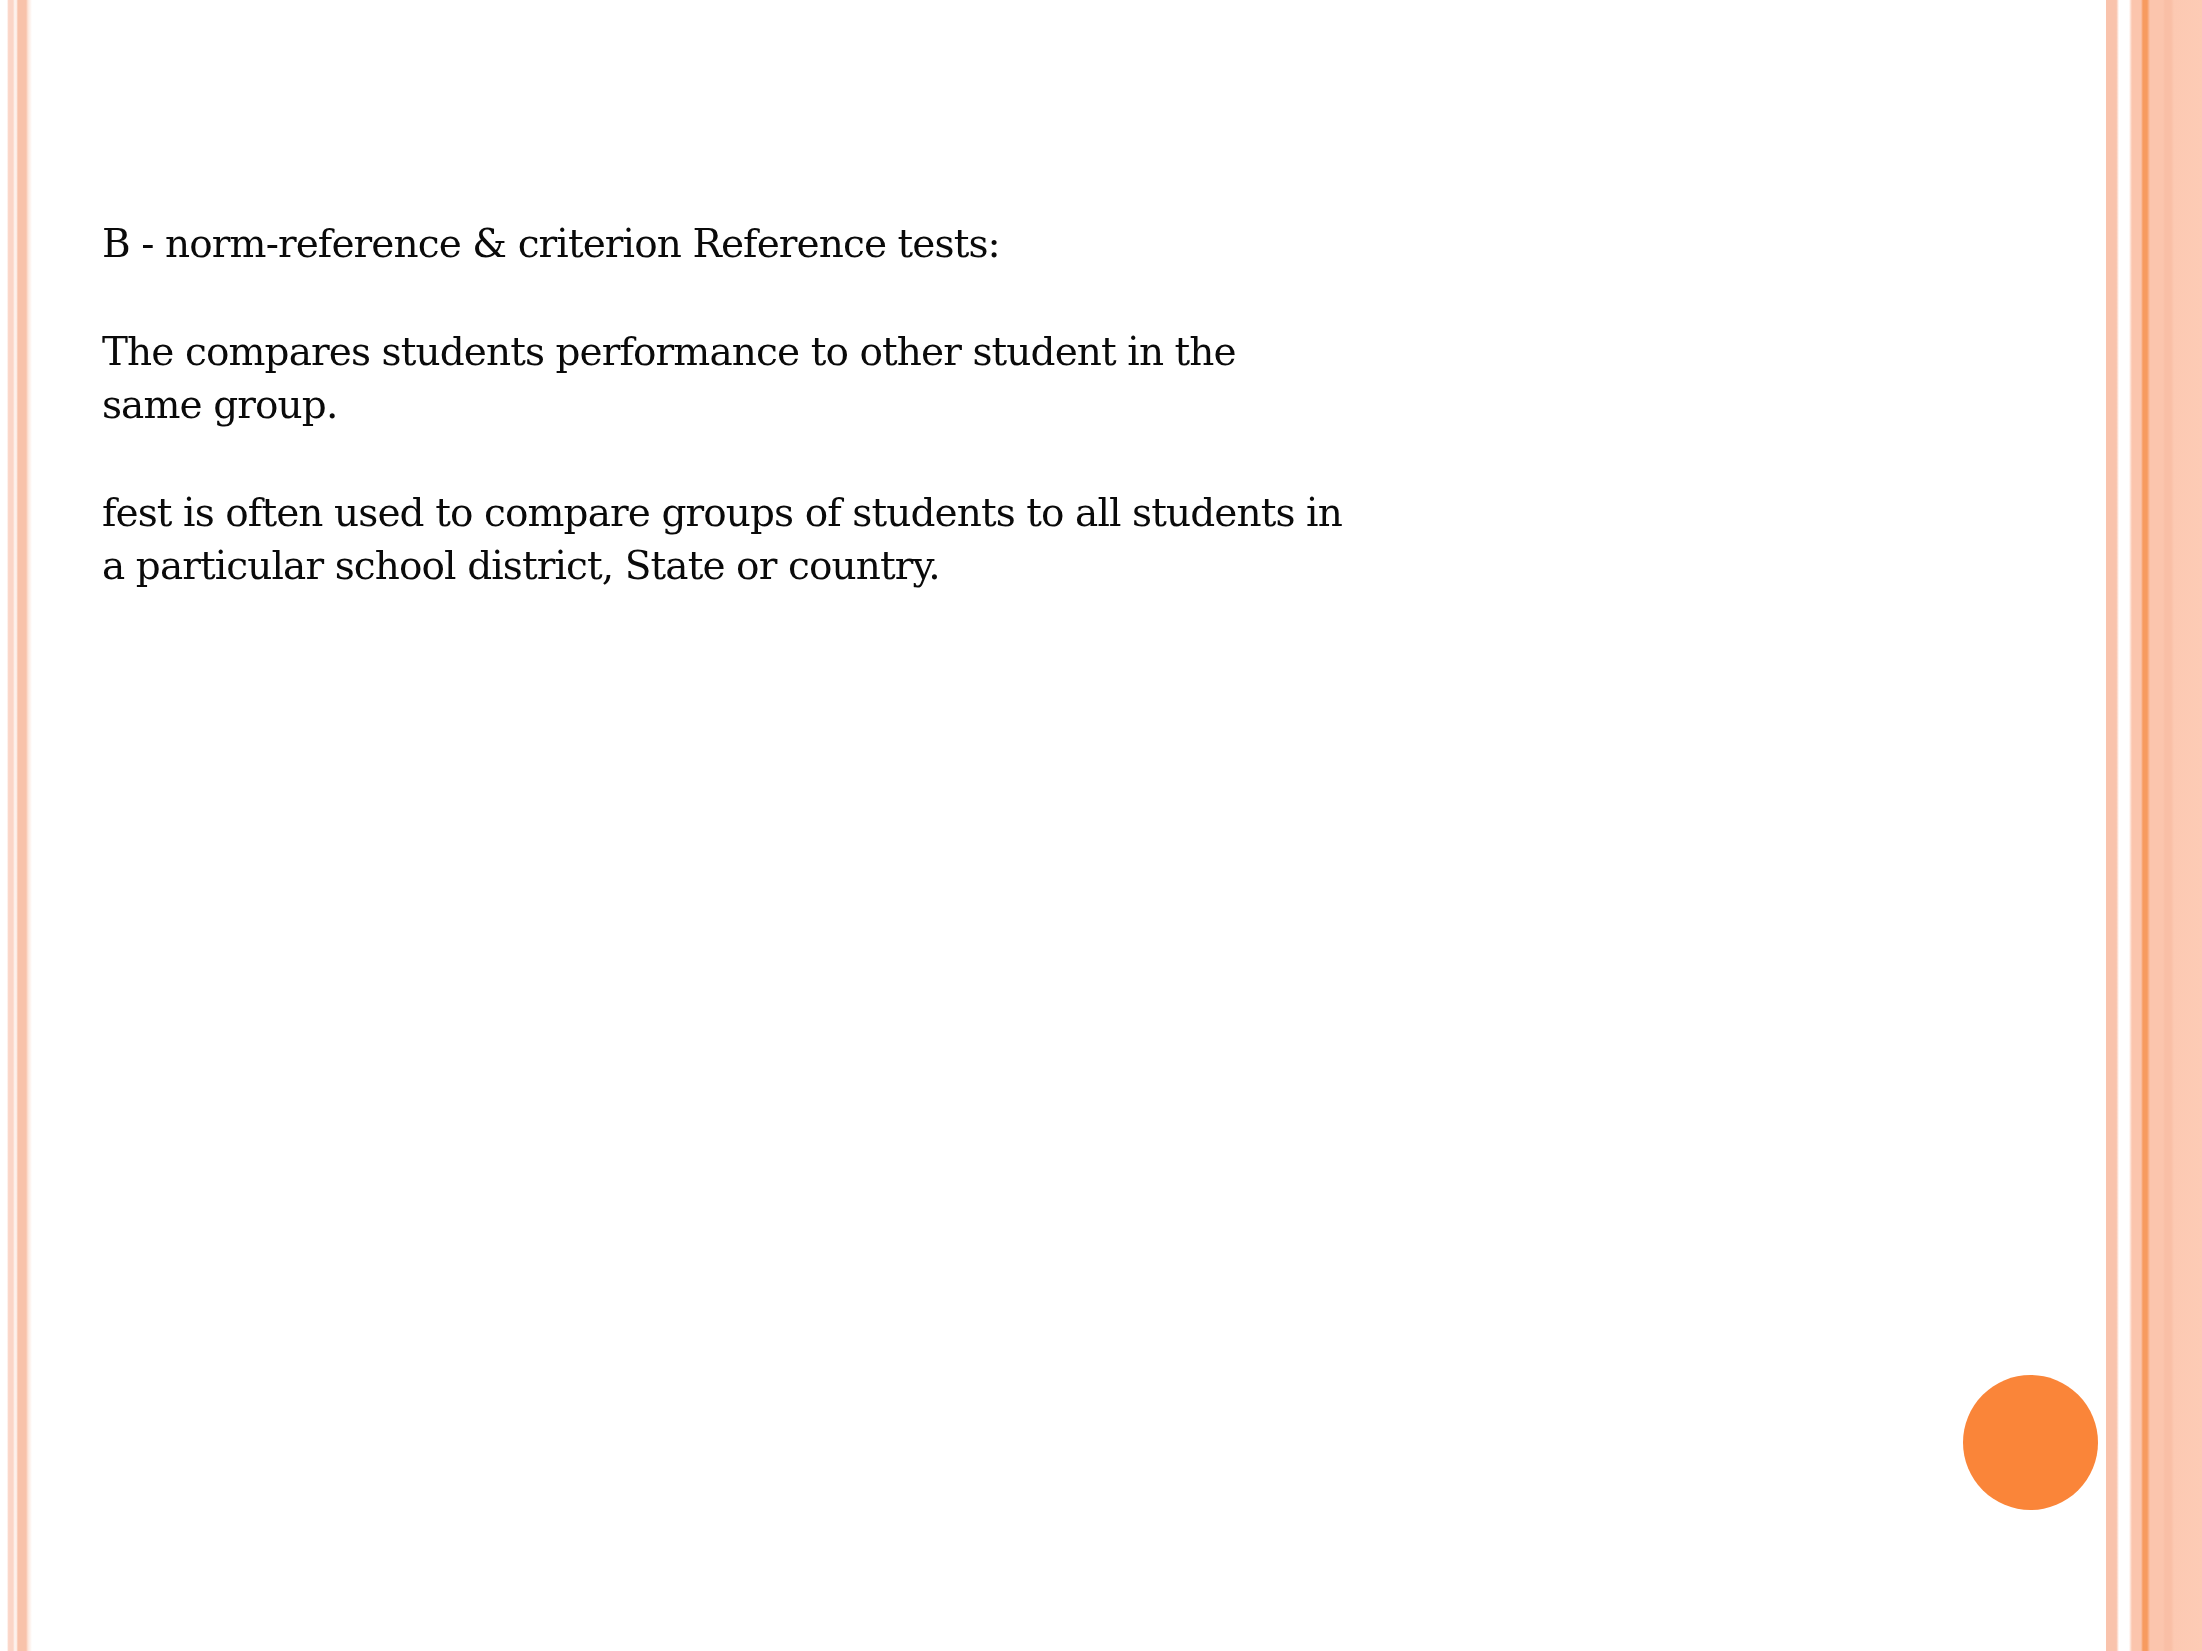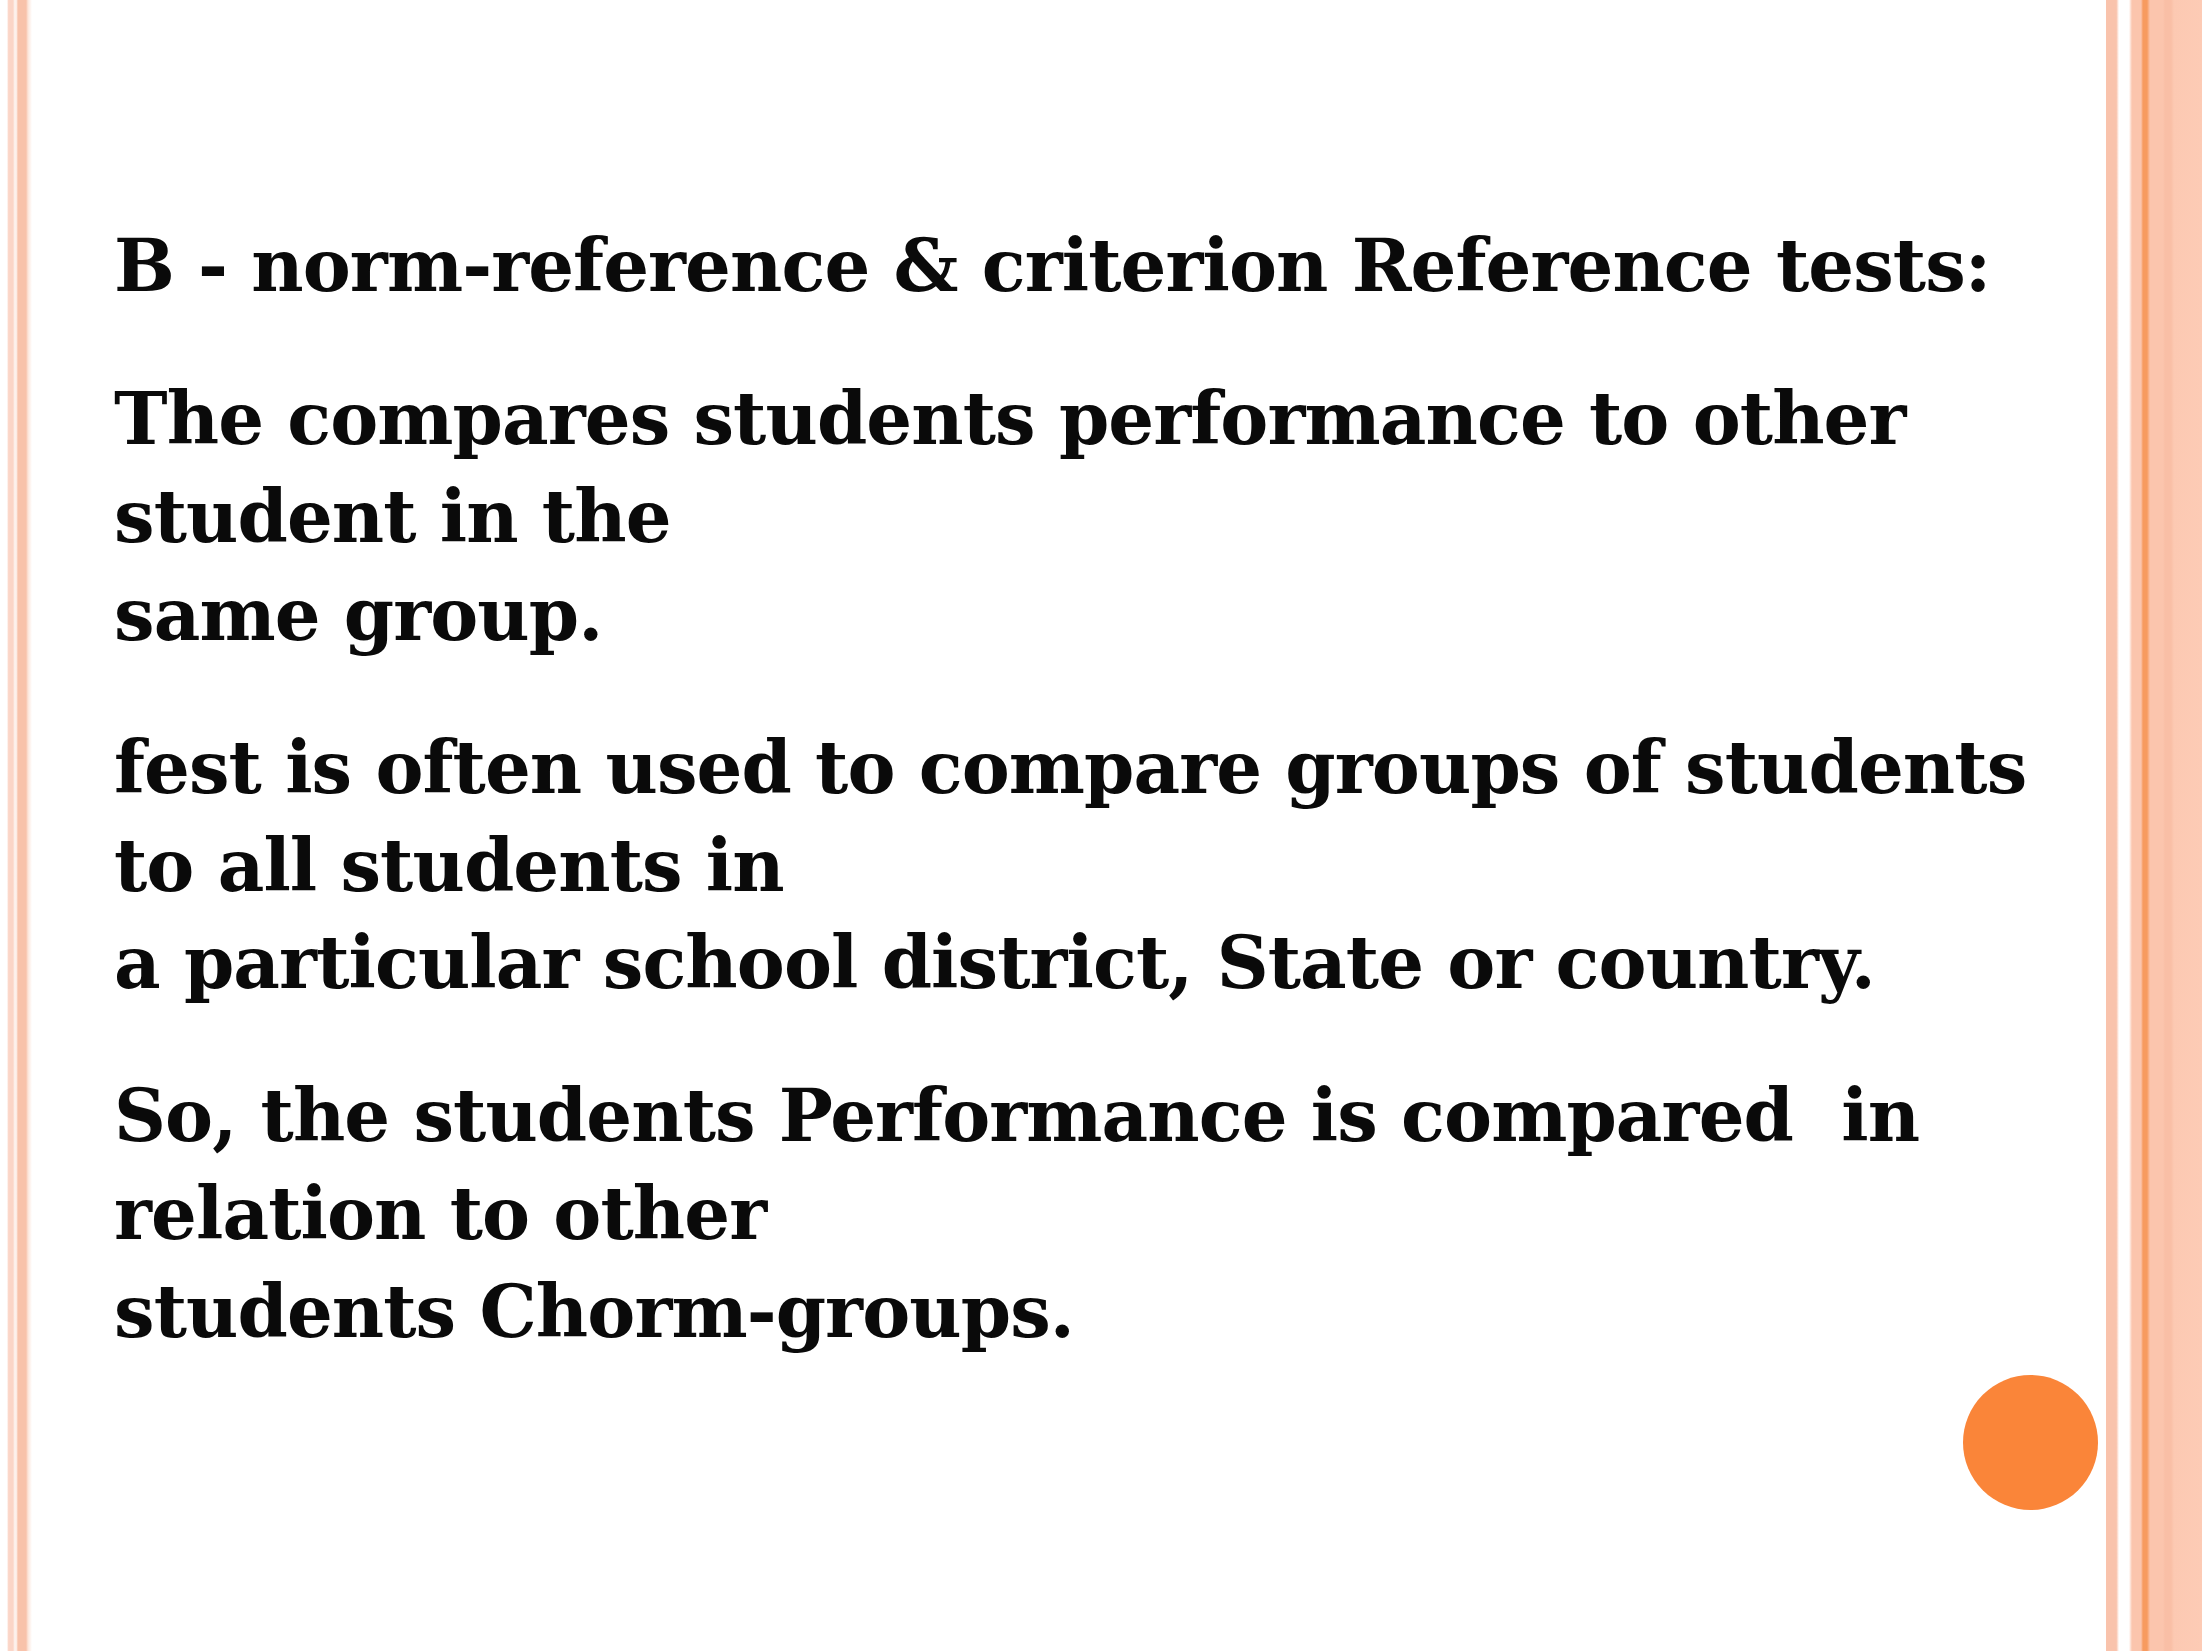--- a/index.html
+++ b/index.html
@@ -49,26 +49,26 @@
       var(--color-right-band-line, #F79B5F) 37px, var(--color-right-band-line, #F79B5F) 41px,
       #FBC5AD 44px, #FBC5AD 57px,
       #F9BFA6 59px, #F9BFA6 65px,
       #FCC9B2 68px, #FDCBB5 96px
     );
   }
 
   
   .content {
     position: absolute;
-    left: 114px;
+    left: 102px;
     top: 217px;
     width: 1975px;
     color: var(--color-text, #0A0A0A);
-    font-size: 72px;
-    font-weight: 700;
+    font-size: 39px;
+    font-weight: 400;
     line-height: 1.36;
     letter-spacing: -0.9px;
   }
   .content .block {
     margin: 0 0 55px 0;
     white-space: pre-wrap;
   }
 
   
   .orange-circle {
@@ -88,20 +88,18 @@
 
   <div class="left-border"></div>
   <div class="right-border"></div>
 
   <div class="content">
     <div class="block">B - norm-reference &amp; criterion Reference tests:</div>
     <div class="block">The compares students performance to other student in the
 same group.</div>
     <div class="block">fest is often used to compare groups of students to all students in
 a particular school district, State or country.</div>
-    <div class="block">So, the students Performance is compared  in relation to other
-students Chorm-groups.</div>
   </div>
 
   <div class="orange-circle"></div>
 
 </div>
 
 
 </body></html>

